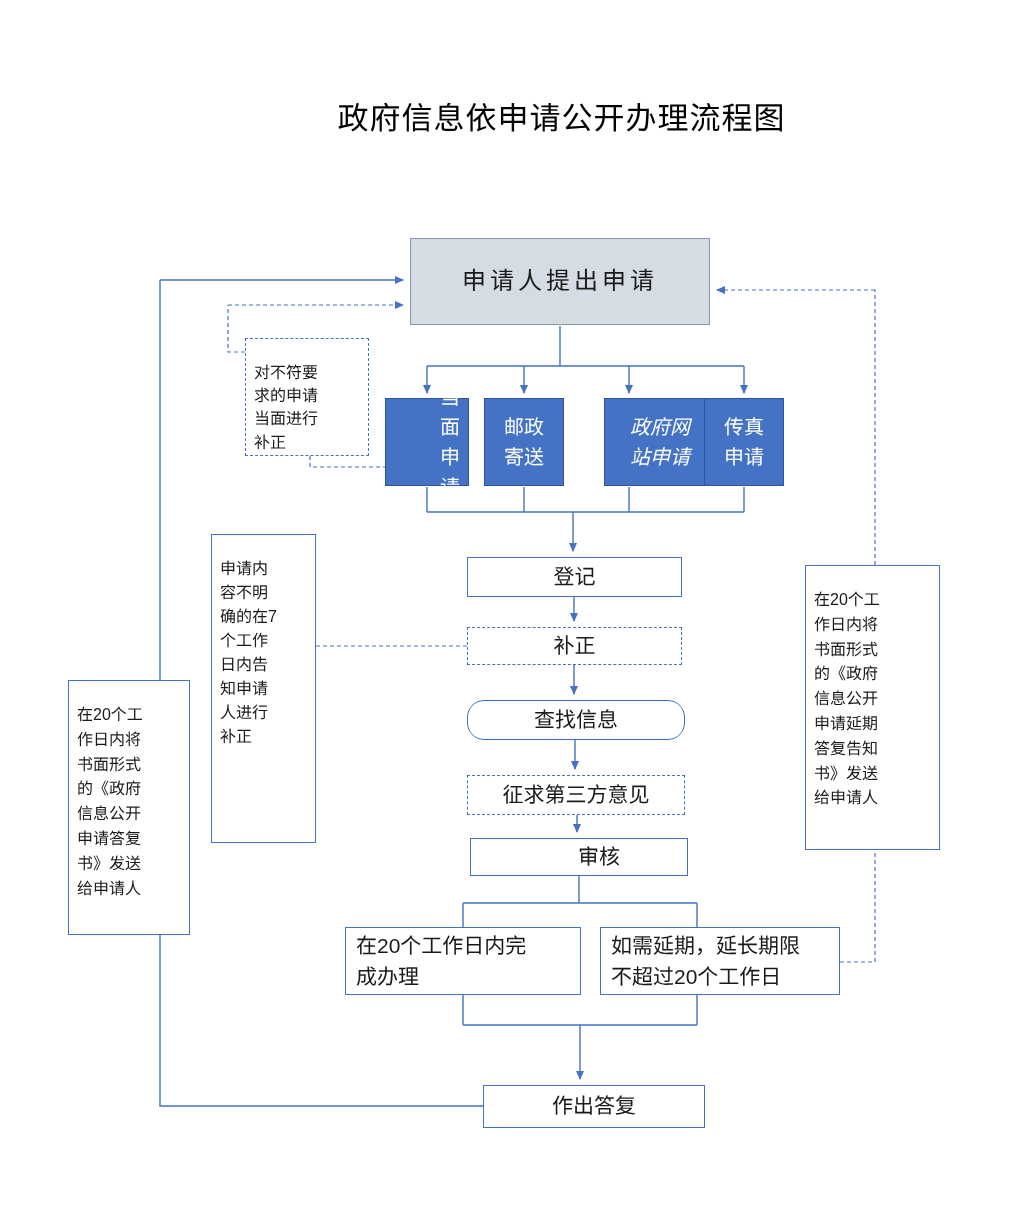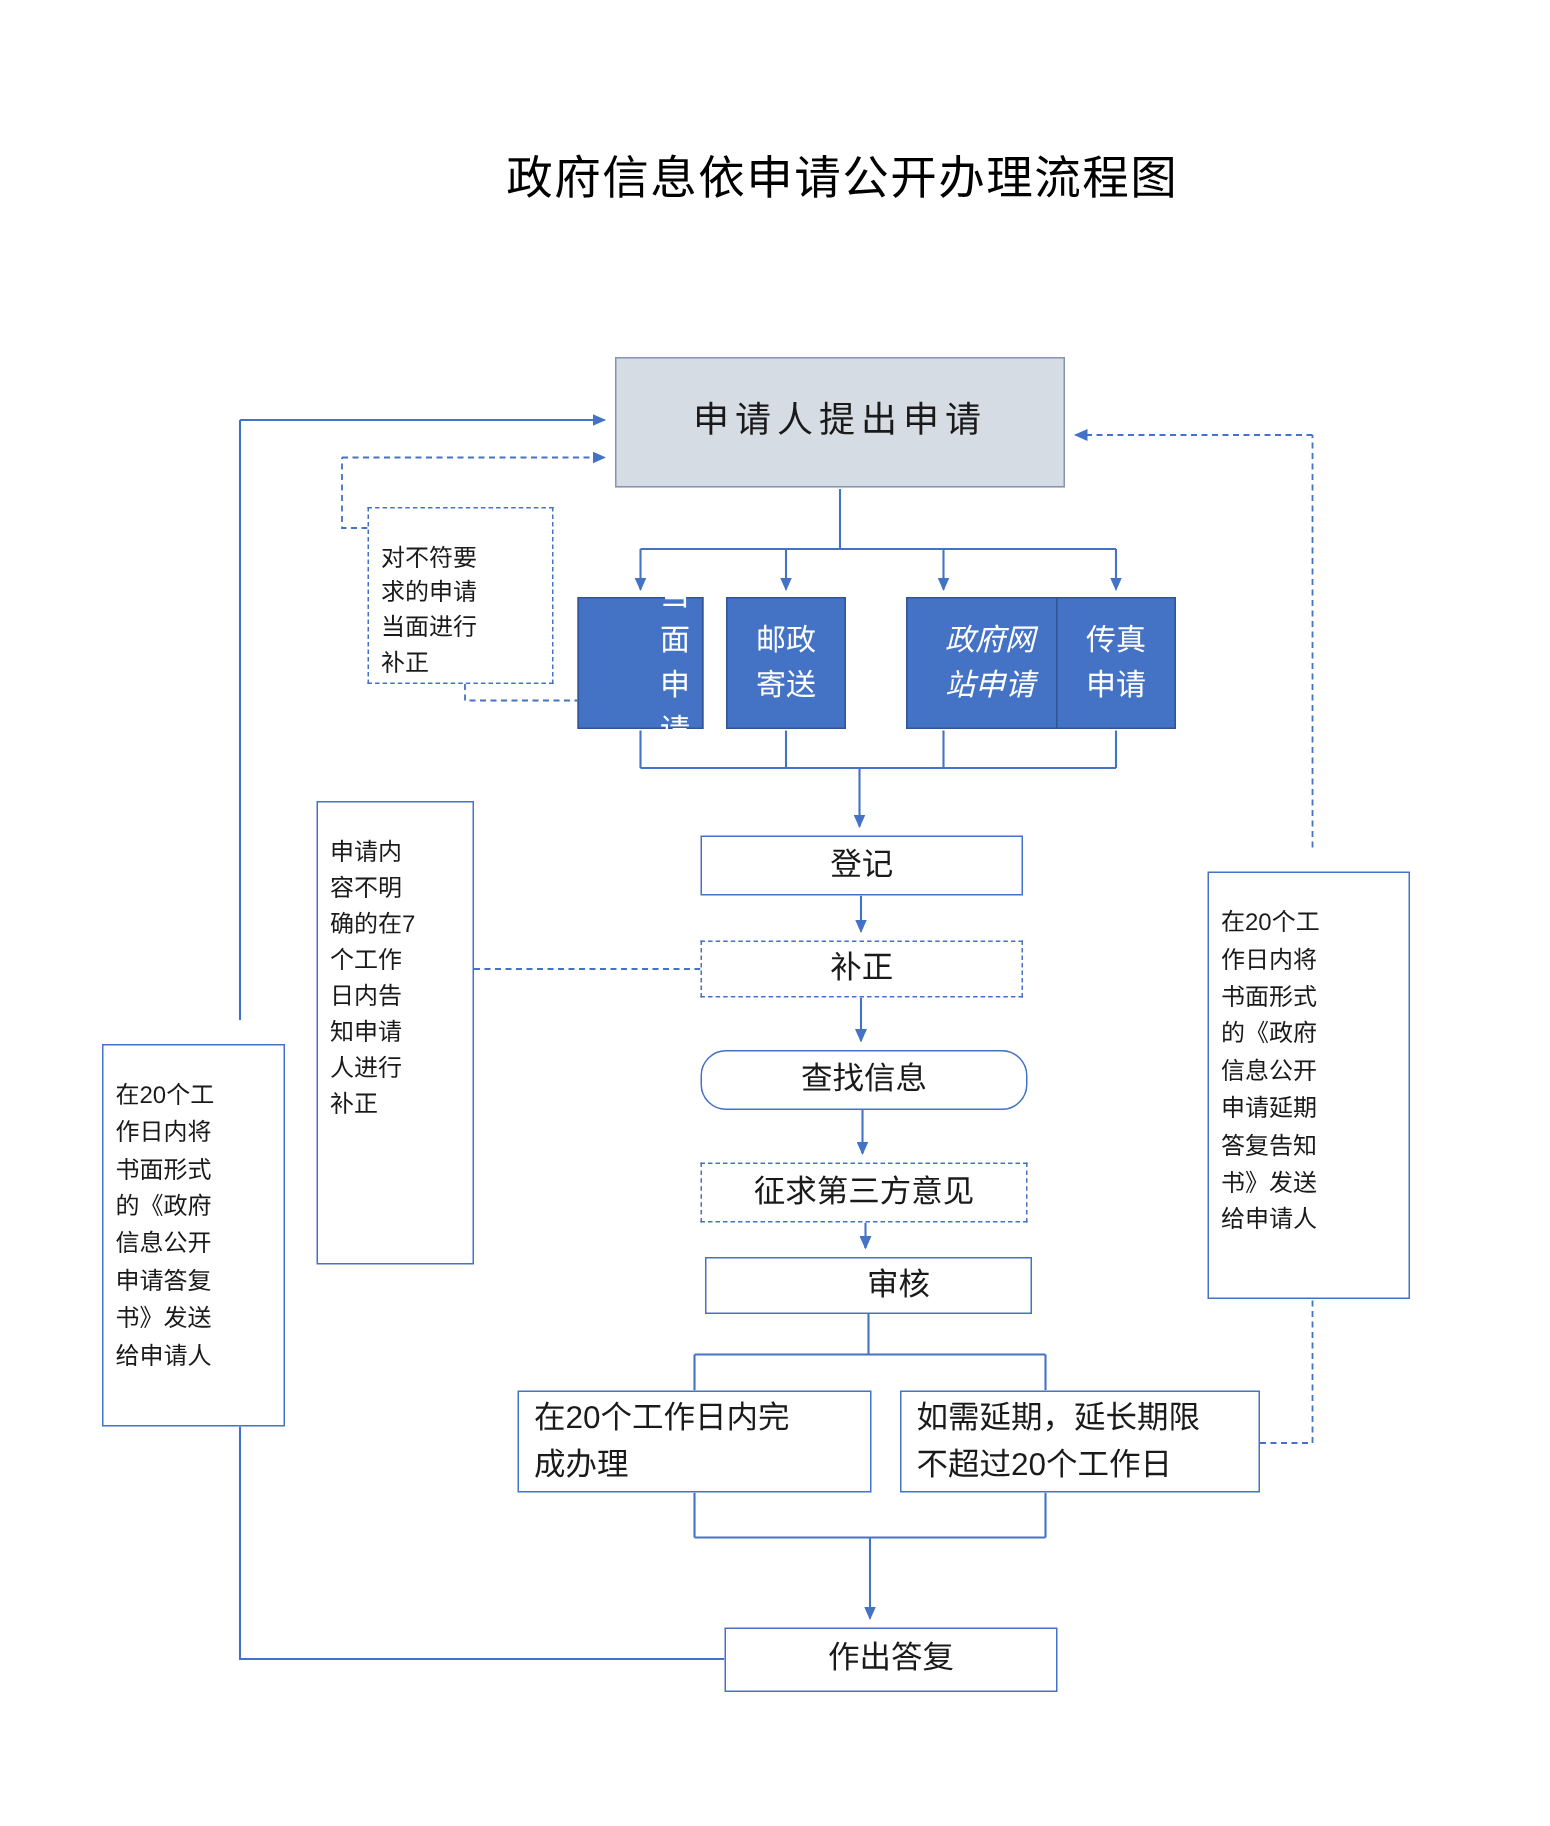--- a/index.html
+++ b/index.html
@@ -46,21 +46,21 @@
     justify-content:flex-start;text-align:left;
     padding:6px 10px;line-height:1.5;
   }
   .note{
     position:absolute;box-sizing:border-box;
     background:#fff;border:1.4px solid var(--node-border);
     font-size:16px;line-height:1.5;white-space:pre-line;
     padding:22px 8px;text-align:left;color:var(--text);
   }
   .note.dashed{border-style:dashed;border-width:1.2px;}
-  .note.tall{line-height:1.55;margin-top:16px;}
+  .note.tall{line-height:1.55;}
   #title{
     position:absolute;left:90px;top:93px;width:943px;
     text-align:center;font-size:31px;letter-spacing:1px;color:#000;
   }
 </style>
 </head>
 <body>
 
 <div id="canvas">
 

